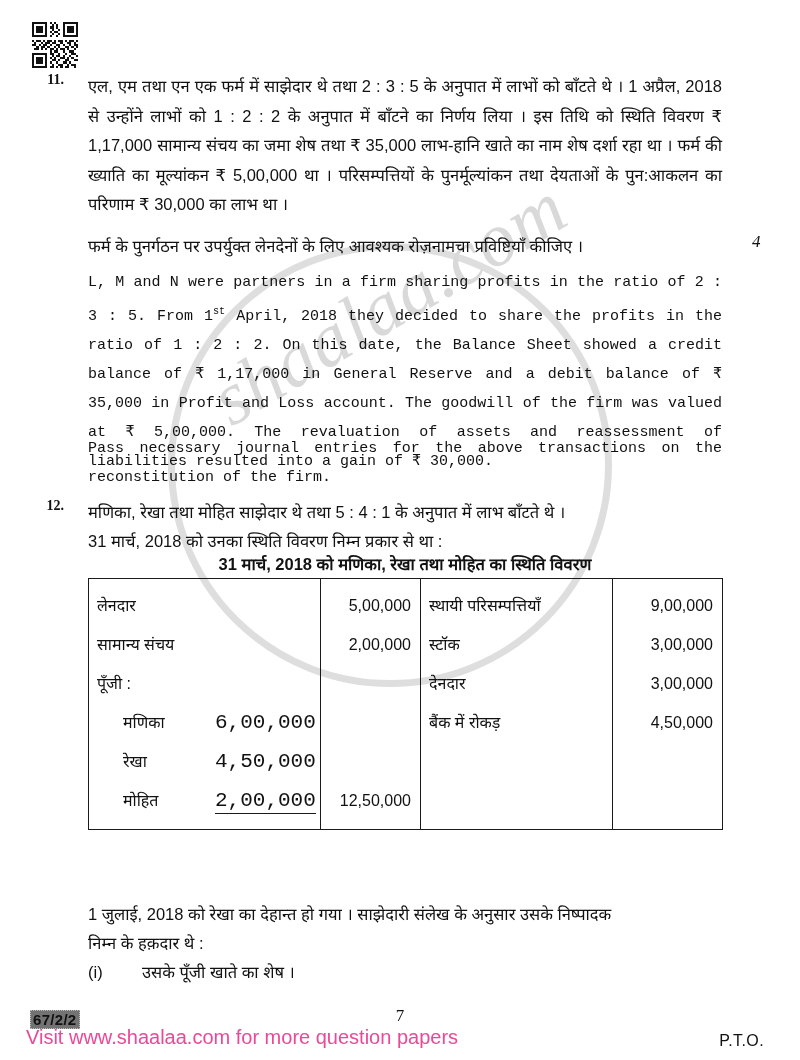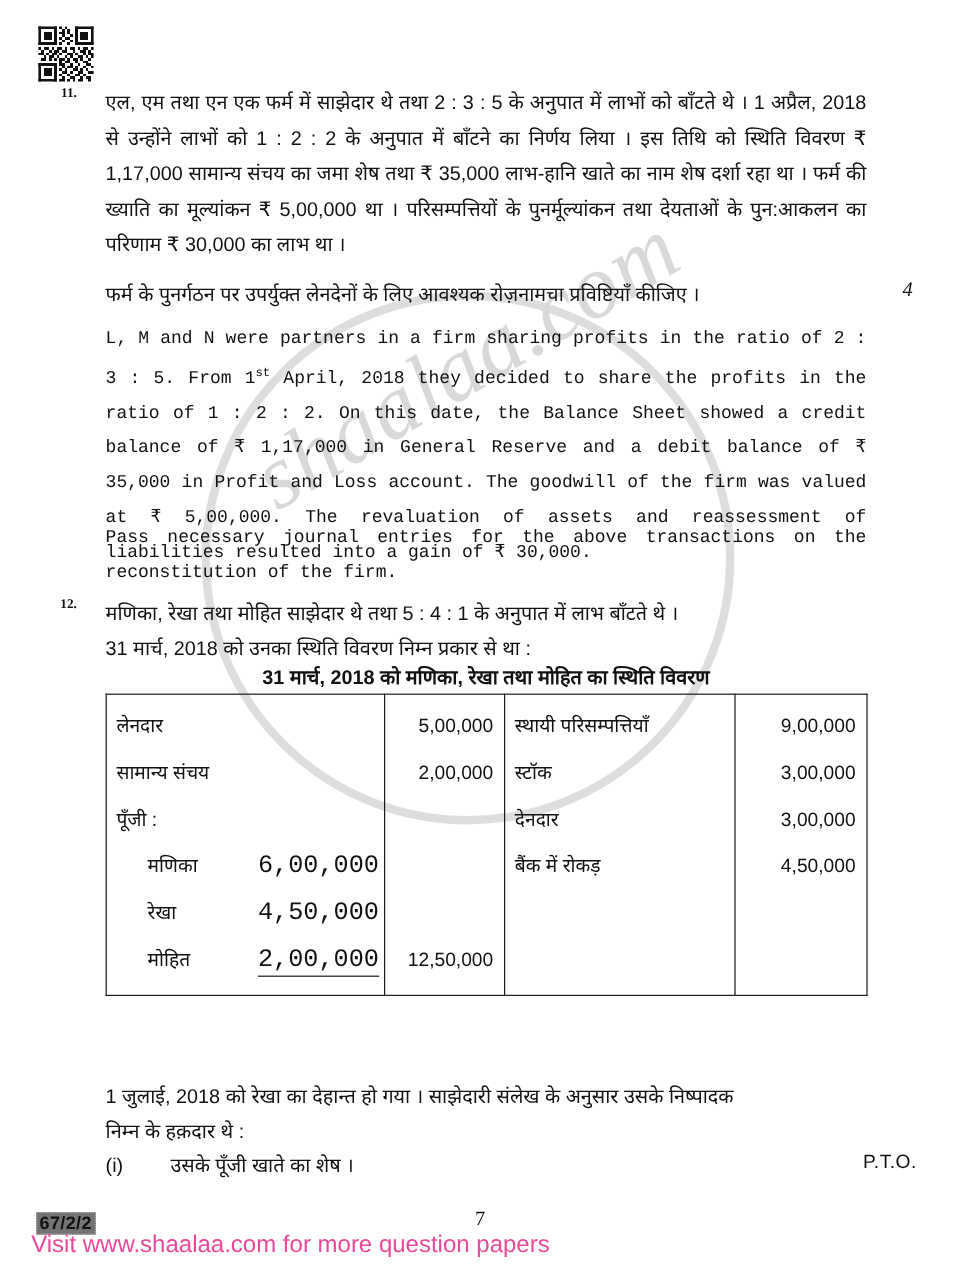--- a/index.html
+++ b/index.html
@@ -68,21 +68,21 @@
   .content {
     position: relative;
     z-index: 2;
     padding: 0;
   }
   .qnum {
     position: absolute;
     width: 52px;
     text-align: right;
     font-weight: bold;
-    font-size: 11px;
+    font-size: 14px;
     font-family: "Liberation Serif", "DejaVu Serif", serif;
   }
   .block {
     position: absolute;
     left: 88px;
     right: 78px;
     width: 634px;
   }
   .hi {
     font-family: "Liberation Sans", "DejaVu Sans", sans-serif;
@@ -189,21 +189,21 @@
     top: 1006px;
     width: 800px;
     text-align: center;
     font-family: "Liberation Serif", "DejaVu Serif", serif;
     font-size: 17px;
     z-index: 4;
   }
   .footer-pto {
     position: absolute;
     right: 36px;
-    top: 960px;
+    top: 1032px;
     font-family: "Liberation Sans", "DejaVu Sans", sans-serif;
     font-size: 16px;
     letter-spacing: 0.4px;
     z-index: 4;
   }
   .footer-visit {
     position: absolute;
     left: 26px;
     top: 1026px;
     font-family: "Liberation Sans", "DejaVu Sans", sans-serif;

